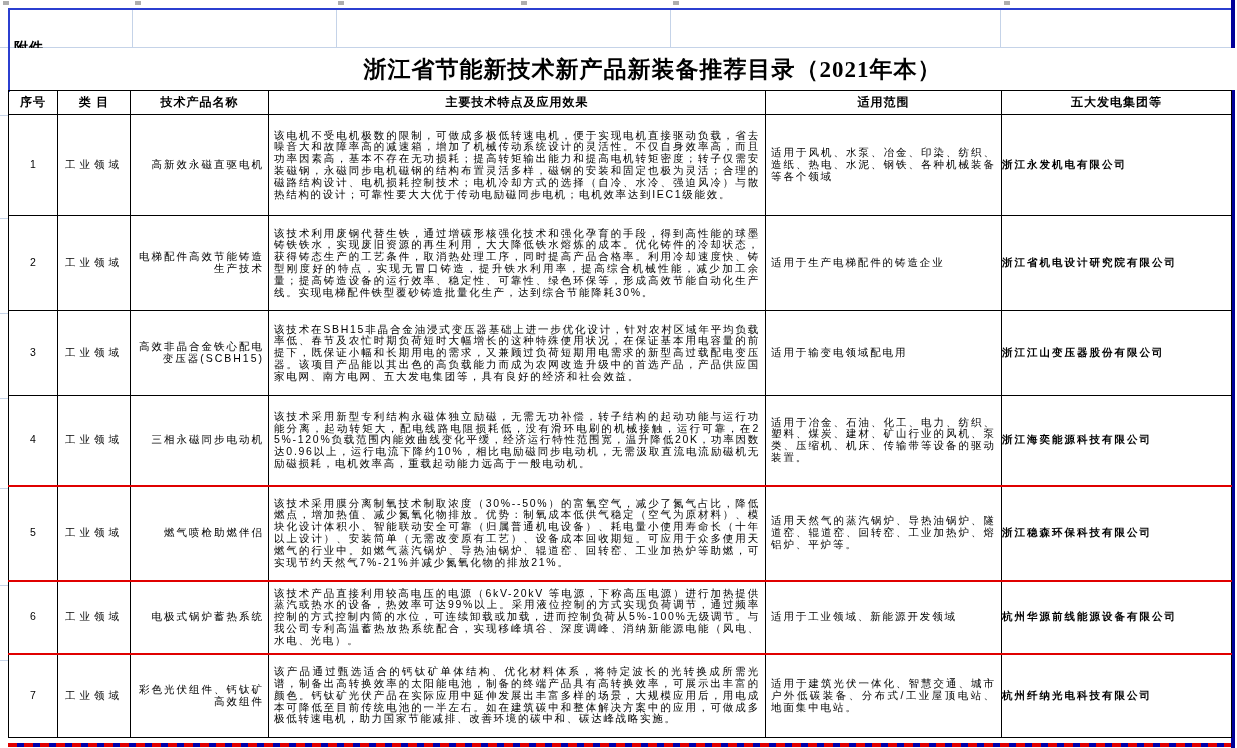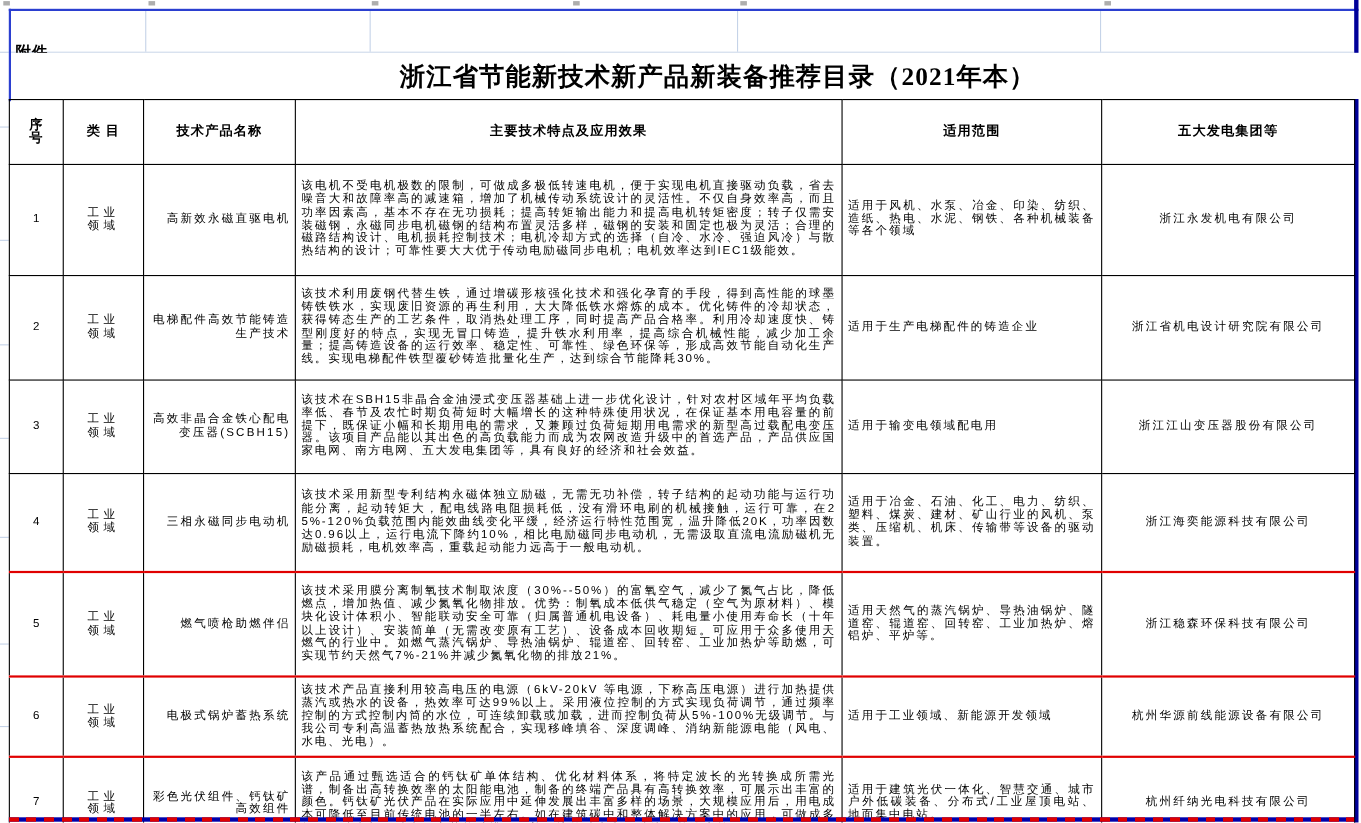--- a/index.html
+++ b/index.html
@@ -22,30 +22,30 @@
   .att-row{position:absolute;left:10px;top:10px;width:1221px;height:37px;background:#fff;
     border-bottom:1px solid #c5d3e8;}
   .att-row .v{position:absolute;top:0;width:1px;height:37px;background:#c5d3e8;}
   .att-label{position:absolute;left:4px;top:9px;font-size:14px;font-weight:bold;letter-spacing:1px;margin-top:20px;}
   .title-row{position:absolute;left:10px;top:48px;width:1221px;height:42px;background:#fff;
     display:flex;align-items:center;justify-content:center;padding-left:32px;}
   .title-row .t{font-size:23px;font-weight:bold;font-family:"Liberation Serif","DejaVu Serif",serif;letter-spacing:1px;}
   
   table.cat{position:absolute;left:8px;top:90px;width:1223px;border-collapse:collapse;table-layout:fixed;}
   table.cat th,table.cat td{border:1px solid #000;overflow:hidden;vertical-align:middle;
-    font-size:10.5px;line-height:11.8px;padding:17px;}
+    font-size:10.5px;line-height:11.8px;padding:0;}
   table.cat th{height:23px;font-size:12px;font-weight:bold;letter-spacing:1px;text-align:center;}
   .c-no{text-align:center;font-size:11px;}
   .c-cat{text-align:center;letter-spacing:4px;}
   .c-name{text-align:right;padding:2px 4px !important;letter-spacing:2px;line-height:15px;}
   .c-feat{text-align:justify;text-align-last:left;word-break:break-all;
     padding:2px 5px !important;letter-spacing:1.7px;}
   .c-scope{text-align:justify;text-align-last:left;word-break:break-all;
     padding:12px 5px !important;letter-spacing:1.9px;line-height:15px;}
-  .c-org{text-align:center;letter-spacing:2px;}
+  .c-org{text-align:left;letter-spacing:2px;font-weight:bold;}
   tr.red-box td{border-top:2px solid #e00000;border-bottom:2px solid #e00000;}
   tr.red-top td{border-top:2px solid #e00000;}
   
   .watermark{position:absolute;left:615px;top:285px;width:560px;height:160px;
     font-size:148px;line-height:150px;font-weight:bold;letter-spacing:38px;
     color:rgba(108,108,108,0.55);mix-blend-mode:multiply;white-space:nowrap;
     font-family:"Liberation Serif","DejaVu Serif",serif;pointer-events:none;}
 </style>
 </head>
 <body>

